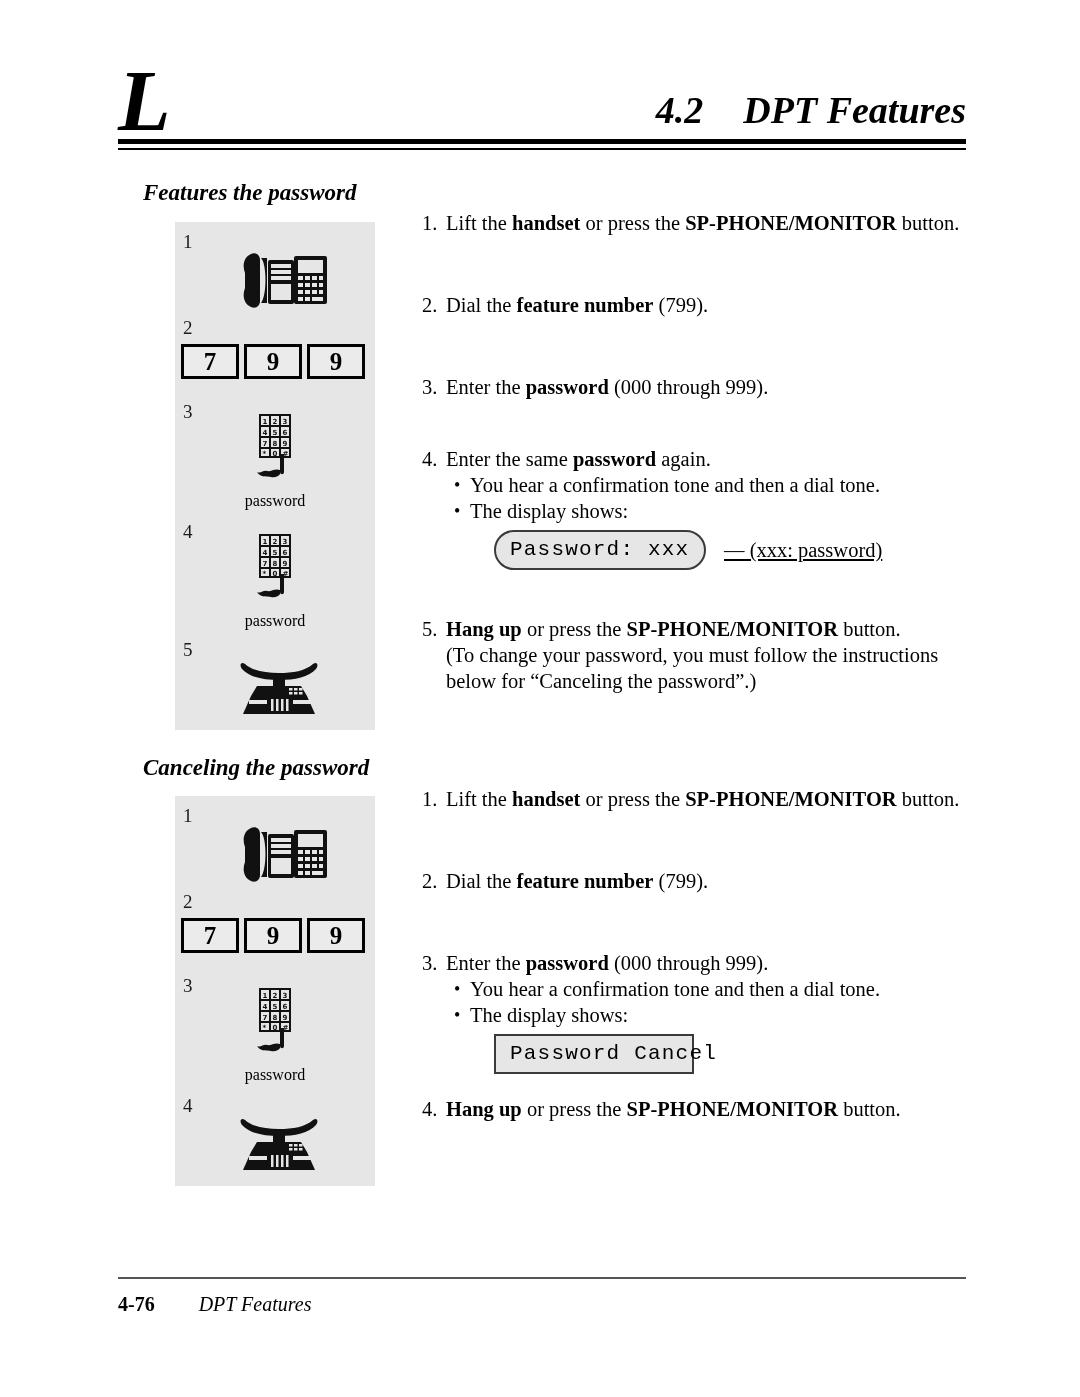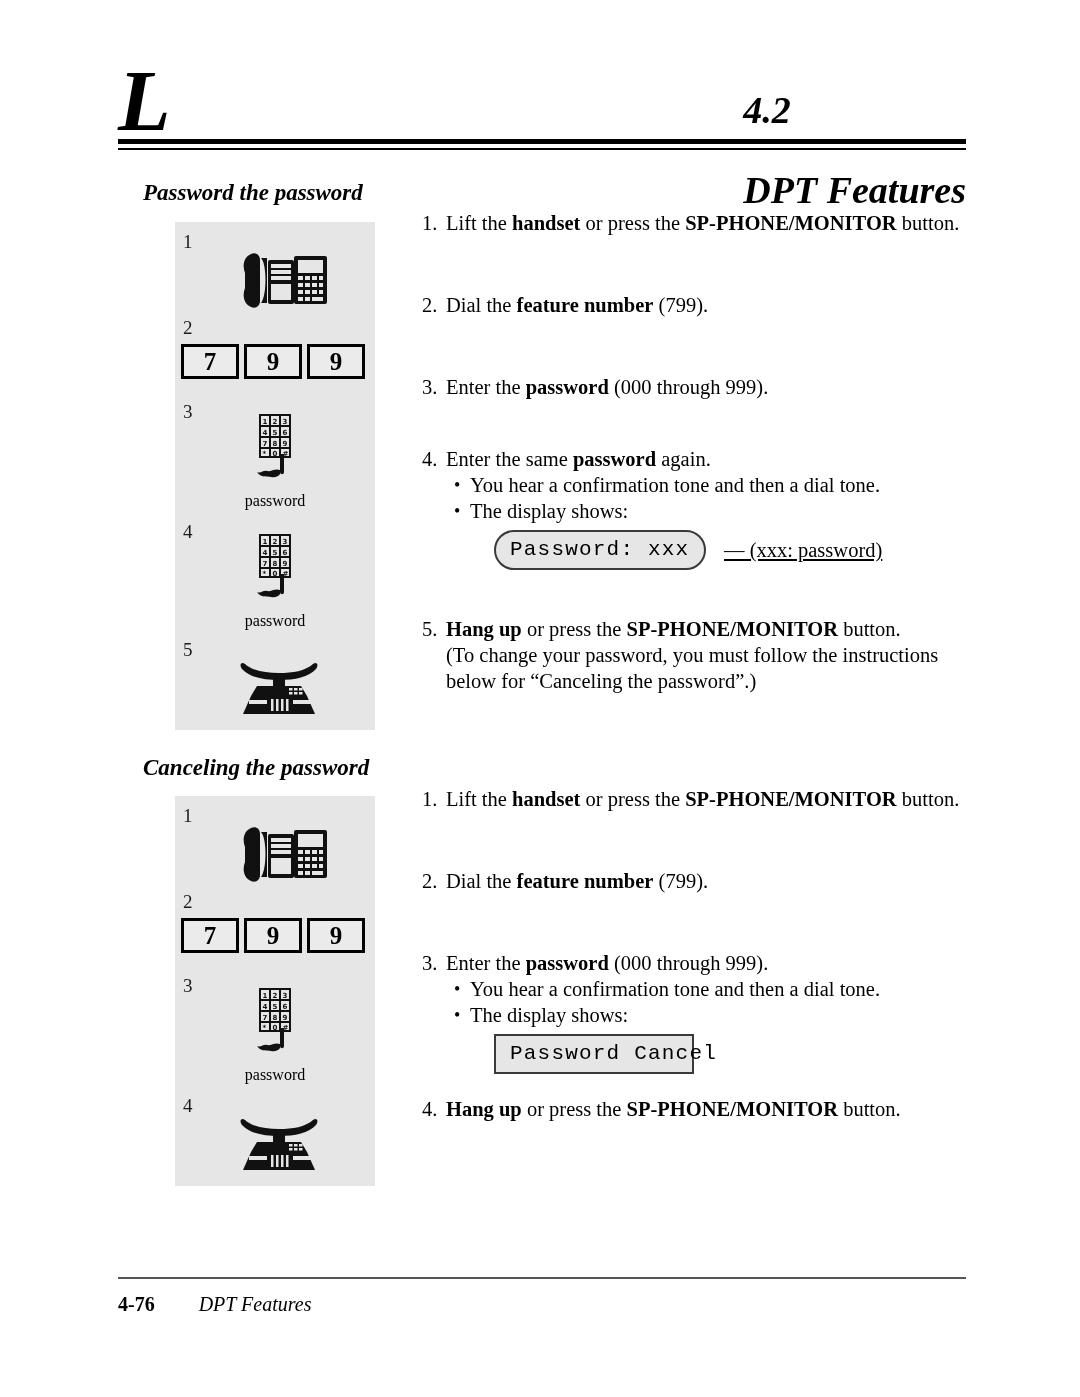--- a/index.html
+++ b/index.html
@@ -45,21 +45,20 @@
   .header-right {
     position: absolute;
     right: 0;
     top: 28px;
     display: flex;
     align-items: baseline;
     gap: 40px;
     font-family: "Liberation Serif", serif;
     font-style: italic;
     font-weight: bold;
-    flex-direction: column;
   }
   .header-section-num {
     font-size: 38px;
     line-height: 40px;
   }
   .header-section-title {
     font-size: 38px;
     line-height: 40px;
   }
 
@@ -269,21 +268,21 @@
   <div class="header">
     <div class="header-letter">L</div>
     <div class="header-right">
       <span class="header-section-num">4.2</span>
       <span class="header-section-title">DPT Features</span>
     </div>
   </div>
   <div class="rule-thick"></div>
   <div class="rule-thin"></div>
 
-  <div class="section-heading" id="heading-setting">Password the password</div>
+  <div class="section-heading" id="heading-setting">Features the password</div>
 
   <div class="diagram-panel" id="panel-setting">
 
     <div class="step-num" style="left:8px; top:10px;">1</div>
     <div class="icon-wrap" style="left:62px; top:26px;">
       <svg width="92" height="62" viewBox="0 0 92 62">
         <g fill="#111111">
           <path d="M14 6 C7 9 5 17 8 25 L8 40 C5 48 7 56 14 59 C19 61 23 58 23 53 L23 12 C23 7 19 4 14 6 Z"></path>
           <path d="M24 10 C30 16 30 48 24 55 L30 55 L30 10 Z"></path>
           <rect x="31" y="12" width="26" height="44" rx="2"></rect>

